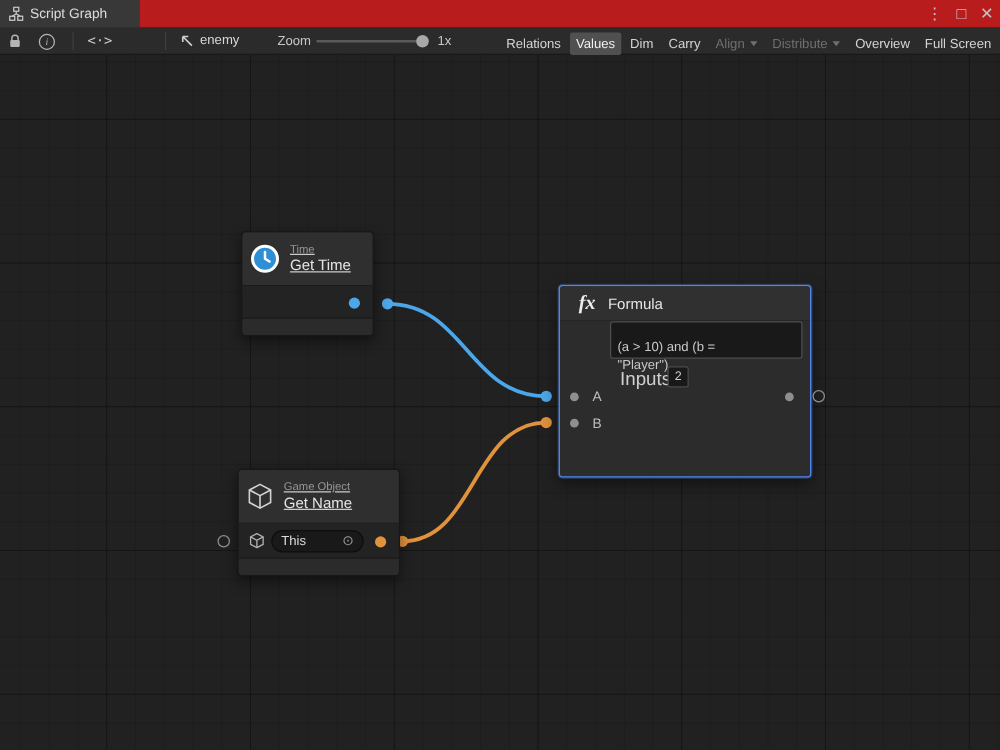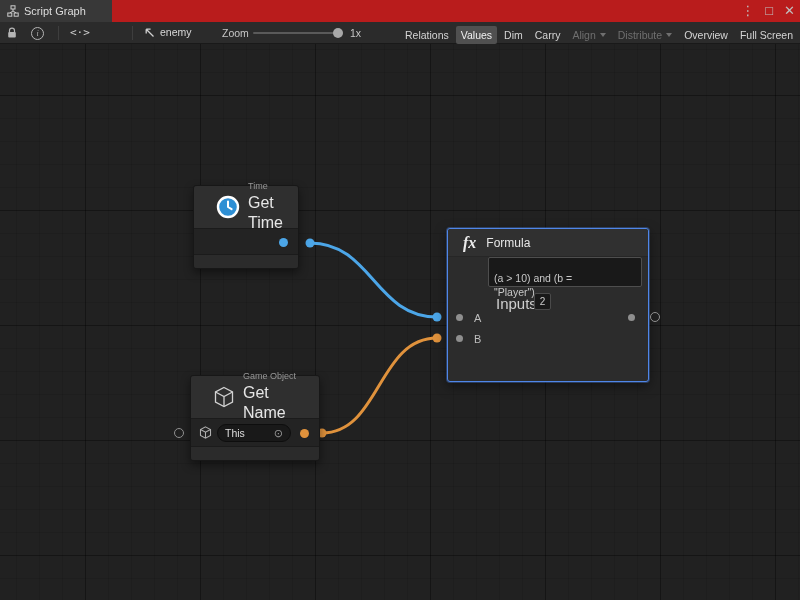--- a/index.html
+++ b/index.html
@@ -45,24 +45,24 @@
       linear-gradient(to bottom, rgba(0,0,0,0.30) 1px, transparent 1px),
       linear-gradient(to right, rgba(0,0,0,0.10) 1px, transparent 1px),
       linear-gradient(to bottom, rgba(0,0,0,0.10) 1px, transparent 1px);
     background-size:115px 115px,115px 115px,23px 23px,23px 23px;
     background-position:85px 0,0 51px,16px 0,0 5px;}
   .wires{position:absolute;top:0;left:0;width:800px;height:556px;pointer-events:none;}
   
   .node{position:absolute;background:#282828;border:1px solid #171717;border-radius:3px;
        box-shadow:0 4px 10px rgba(0,0,0,0.45);}
   .node-header{height:42px;background:#2f2f2f;border-bottom:1px solid #1b1b1b;border-radius:3px 3px 0 0;
-       display:flex;align-items:center;gap:8px;padding:0 22px;}
+       display:flex;align-items:center;gap:8px;padding:0 6px;text-decoration:underline;}
   .hdr-text{display:flex;flex-direction:column;line-height:1.25;}
   .cat{font-size:9px;color:#979797;}
-  .ntitle{font-size:16px;color:#e6e6e6;}
+  .ntitle{font-size:12px;color:#e6e6e6;}
   .port-row{background:#232323;position:relative;border-bottom:1px solid #1b1b1b;}
   .node-footer{background:#2b2b2b;border-radius:0 0 3px 3px;}
   .dot{position:absolute;border-radius:50%;}
   .dot.sm{width:7px;height:7px;}
   .dot.md{width:9px;height:9px;}
   .ring{position:absolute;width:8px;height:8px;border:1.5px solid #8f8f8f;border-radius:50%;background:transparent;}
   
   .formula{left:447px;top:184px;width:200px;height:152px;background:#2c2c2c;
        border:1px solid #4f86e8;box-shadow:0 0 0 1px rgba(79,134,232,0.35),0 4px 12px rgba(0,0,0,0.5);}
   .formula .fhead{position:absolute;left:0;top:0;width:100%;height:28px;background:#303030;

